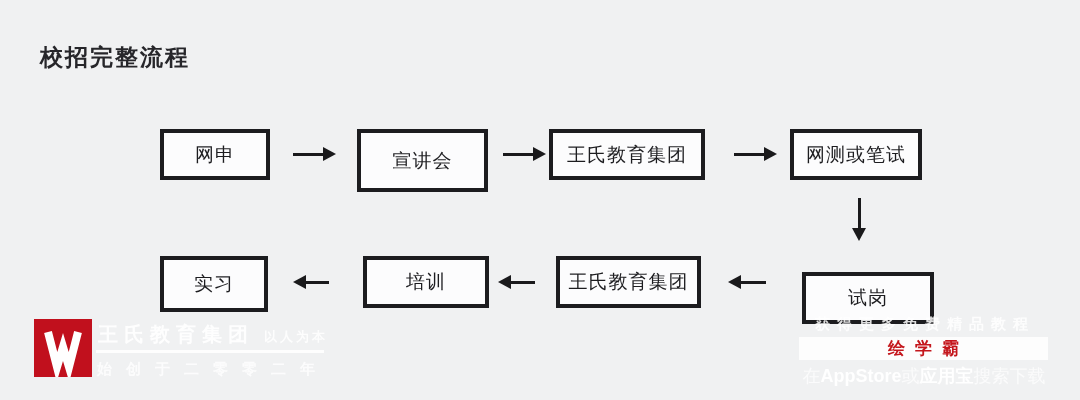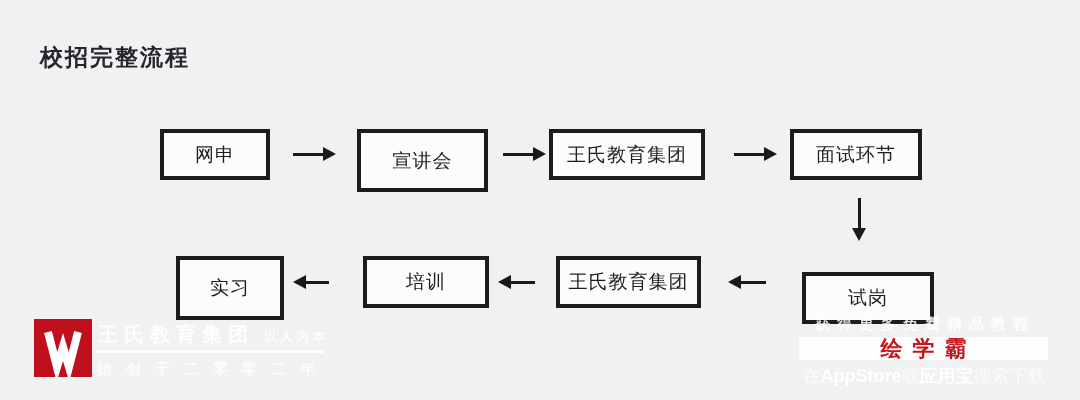--- a/index.html
+++ b/index.html
@@ -80,21 +80,21 @@
     position:absolute;left:800px;top:315px;width:250px;
     text-align:center;font-size:15px;font-weight:700;letter-spacing:7px;
     color:rgba(255,255,255,0.85);white-space:nowrap;
   }
   .promo-strip{
     position:absolute;left:799px;top:337px;width:249px;height:23px;
     background:rgba(255,255,255,0.85);
     display:flex;align-items:center;justify-content:center;
   }
   .promo-app{
-    font-size:22px;font-weight:700;letter-spacing:10px;
+    font-size:17px;font-weight:700;letter-spacing:10px;
     color:#c4161c;white-space:nowrap;padding-left:10px;
   }
   .promo-line3{
     position:absolute;left:790px;top:364px;width:268px;
     text-align:center;font-size:18px;
     color:rgba(255,255,255,0.72);white-space:nowrap;
   }
   .promo-line3 .seg-bold{
     font-weight:700;color:rgba(255,255,255,0.95);
   }
@@ -105,31 +105,31 @@
 <div class="canvas">
 
   <h1 class="page-title">校招完整流程</h1>
 
   <div class="fbox" style="left:160px;top:129px;width:110px;height:51px">网申</div>
   <div class="arrow-line-h right" style="left:293px;top:153px;width:31px"></div>
   <div class="fbox" style="left:357px;top:129px;width:131px;height:63px">宣讲会</div>
   <div class="arrow-line-h right" style="left:503px;top:153px;width:31px"></div>
   <div class="fbox" style="left:549px;top:129px;width:156px;height:51px">王氏教育集团</div>
   <div class="arrow-line-h right" style="left:734px;top:153px;width:31px"></div>
-  <div class="fbox" style="left:790px;top:129px;width:132px;height:51px">面试环节</div>
+  <div class="fbox" style="left:790px;top:129px;width:132px;height:51px">网测或笔试</div>
 
   <div class="arrow-line-v down" style="left:858px;top:198px;height:31px"></div>
 
   <div class="fbox" style="left:802px;top:272px;width:132px;height:52px">试岗</div>
   <div class="arrow-line-h left" style="left:740px;top:281px;width:26px"></div>
   <div class="fbox" style="left:556px;top:256px;width:145px;height:52px">王氏教育集团</div>
   <div class="arrow-line-h left" style="left:510px;top:281px;width:25px"></div>
   <div class="fbox" style="left:363px;top:256px;width:126px;height:52px">培训</div>
   <div class="arrow-line-h left" style="left:305px;top:281px;width:24px"></div>
-  <div class="fbox" style="left:176px;top:256px;width:108px;height:64px">实习</div>
+  <div class="fbox" style="left:160px;top:256px;width:108px;height:56px">实习</div>
 
   <div class="logo">
     <svg width="58" height="58" viewBox="0 0 58 58">
       <rect x="0" y="0" width="58" height="58" fill="#c1101d"></rect>
       <path d="M14 13 L23 48 L29 28 L35 48 L44 13" fill="none" stroke="#ffffff" stroke-width="8"></path>
     </svg>
   </div>
   <div class="brand-company">王氏教育集团</div>
   <div class="brand-slogan">以人为本</div>
   <div class="brand-rule"></div>

